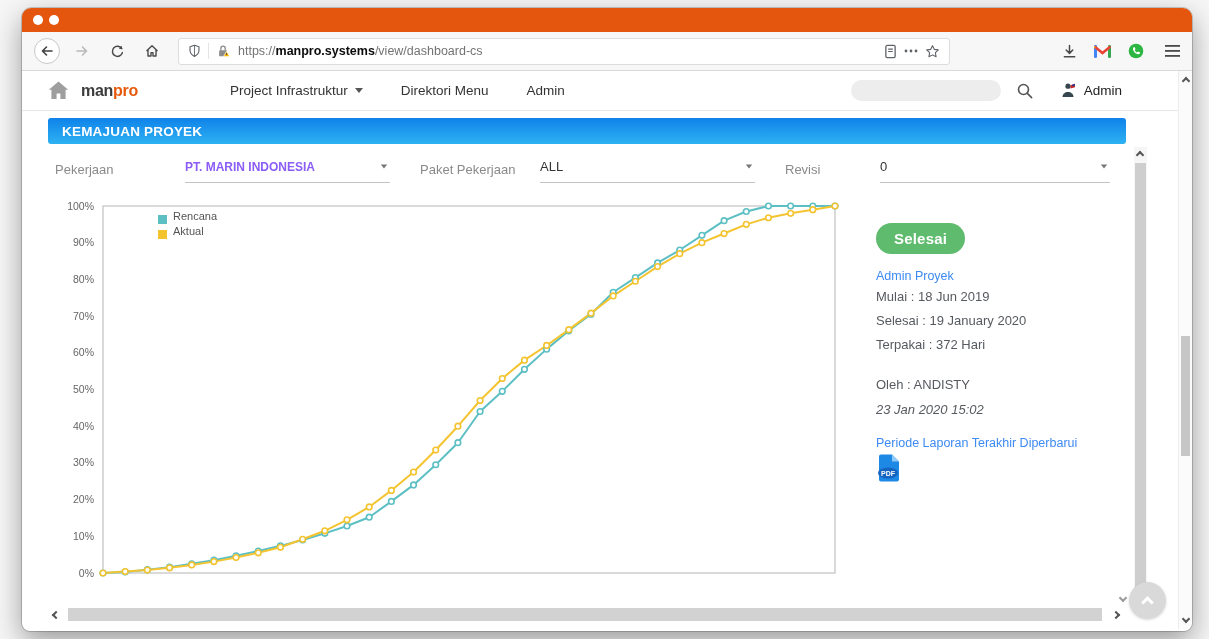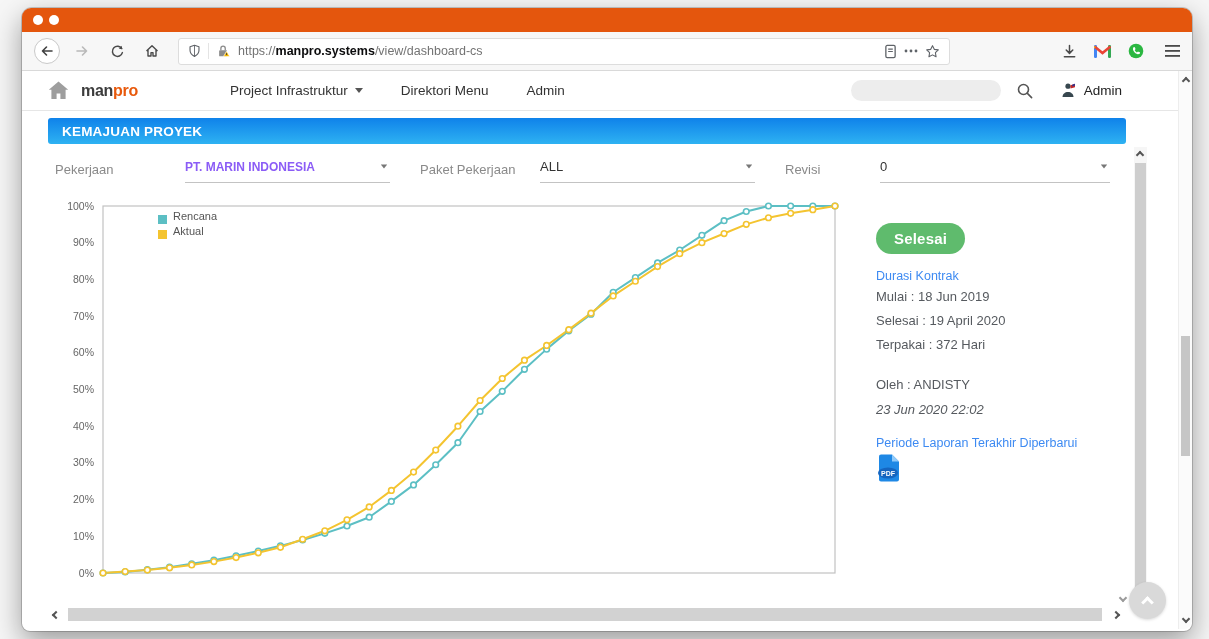--- a/index.html
+++ b/index.html
@@ -347,27 +347,27 @@
               </div>
               <div class="legend-item">
                 <span class="swatch" style="background: rgb(244, 196, 48);"></span>
                 <span>Aktual</span>
               </div>
             </div>
           </div>
 
           <div class="info">
             <span class="badge">Selesai</span>
-            <div class="blue-link">Durasi Kontrak</div>
+            <div class="blue-link">Admin Proyek</div>
             <div class="info-row">Mulai : 18 Jun 2019</div>
-            <div class="info-row">Selesai : 19 April 2020</div>
+            <div class="info-row">Selesai : 19 January 2020</div>
             <div class="info-row">Terpakai : 372 Hari</div>
             <div class="gap"></div>
             <div class="info-row">Oleh : ANDISTY</div>
-            <div class="info-row italic">23 Jun 2020 22:02</div>
+            <div class="info-row italic">23 Jan 2020 15:02</div>
             <div class="gap"></div>
             <div class="blue-link" style="margin-top:0;">Periode Laporan Terakhir Diperbarui</div>
             <svg width="26" height="28" viewBox="0 0 26 28" style="margin-top:4px;">
               <path d="M3 2.5c0-1.1.9-2 2-2h11l7 7v18c0 1.1-.9 2-2 2H5c-1.1 0-2-.9-2-2z" fill="#1e88e5"></path>
               <path d="M16 .5l7 7h-7z" fill="#90caf9"></path>
               <ellipse cx="12" cy="19" rx="10" ry="5.5" fill="#1565c0"></ellipse>
               <text x="12" y="21.5" text-anchor="middle" font-size="7" font-weight="bold" fill="#fff" font-family="Liberation Sans, sans-serif">PDF</text>
             </svg>
           </div>
         </div>

